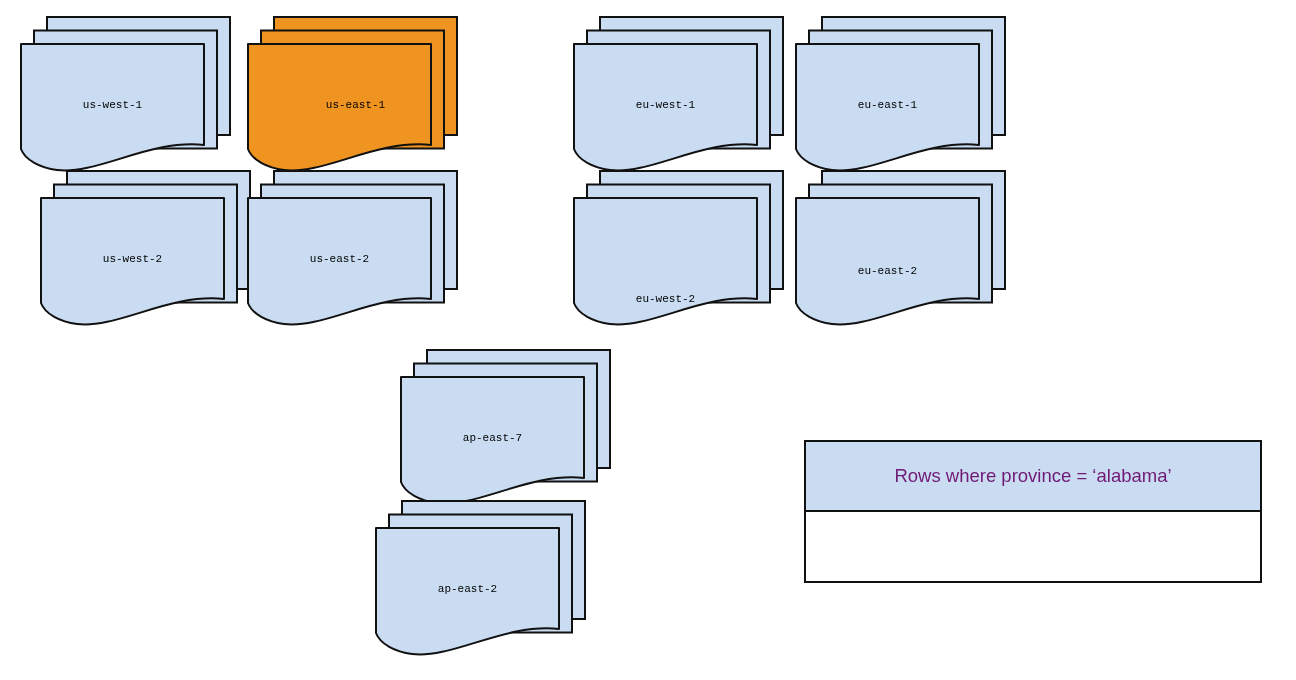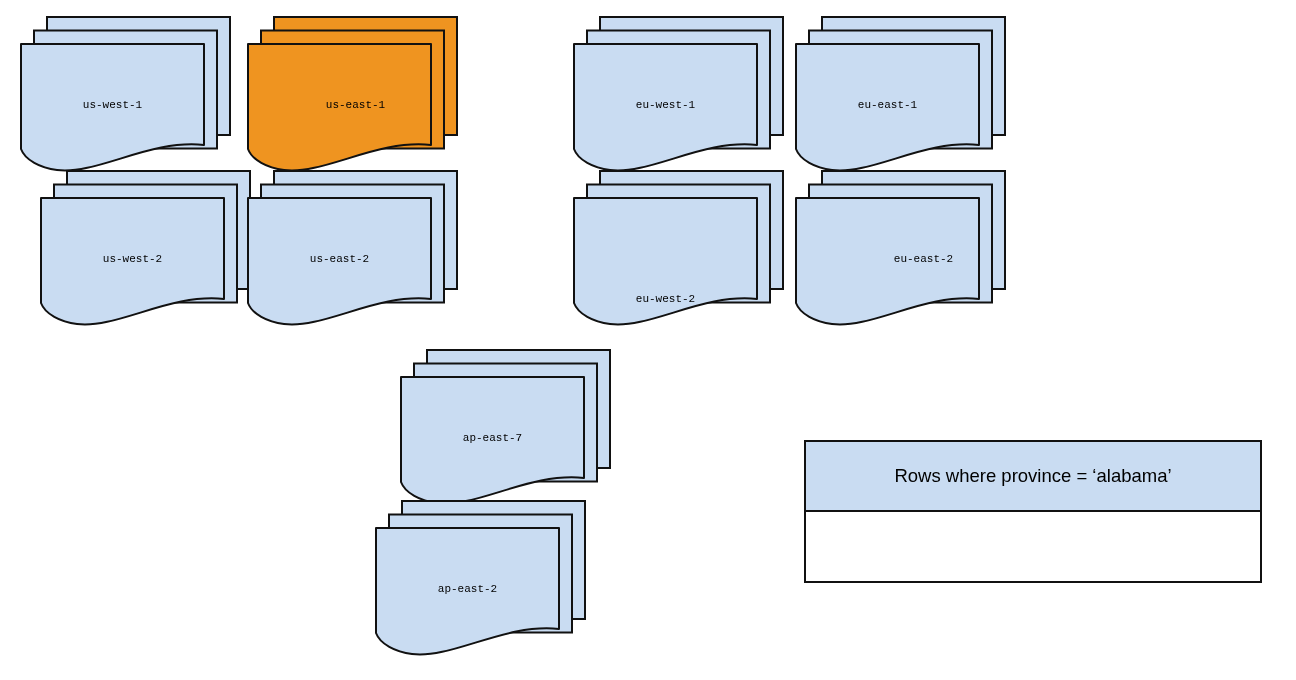--- a/index.html
+++ b/index.html
@@ -62,21 +62,21 @@
     background: #ffffff;
   }
   .legend-row {
     height: 50%;
     box-sizing: border-box;
     display: flex;
     align-items: center;
     justify-content: center;
     font-family: "Liberation Sans", sans-serif;
     font-size: 18.5px;
-    color: #000000;
+    color: #701a75;
   }
   .legend-row.top {
     border-bottom: 2px solid #111111;
   }
 </style>
 </head>
 <body>
 
 <div id="canvas-root">
 
@@ -152,21 +152,21 @@
         <div class="doc-label" style="top: 84px; margin-top: 40px;">eu-west-2</div>
       </div>
       <div class="doc-stack" style="left: 795px; top: 170px;">
         <svg viewBox="0 0 215 160">
           <rect x="27" y="1" width="183" height="118" fill="#c9dcf2" stroke="#111111" stroke-width="2"></rect>
           <rect x="14" y="14.5" width="183" height="118" fill="#c9dcf2" stroke="#111111" stroke-width="2"></rect>
           <g transform="translate(0,27)">
             <path d="M 1 1 L 184 1 L 184 102 C 129.5 96, 77.7 132, 37 127 C 20.35 125, 5 117, 1 106 Z" fill="#c9dcf2" stroke="#111111" stroke-width="2" stroke-linejoin="round"></path>
           </g>
         </svg>
-        <div class="doc-label" style="top: 84px; margin-left: 36px;">eu-east-2</div>
+        <div class="doc-label" style="top: 96px;">eu-east-2</div>
       </div>
       <div class="doc-stack" style="left: 400px; top: 349px;">
         <svg viewBox="0 0 215 160">
           <rect x="27" y="1" width="183" height="118" fill="#c9dcf2" stroke="#111111" stroke-width="2"></rect>
           <rect x="14" y="14.5" width="183" height="118" fill="#c9dcf2" stroke="#111111" stroke-width="2"></rect>
           <g transform="translate(0,27)">
             <path d="M 1 1 L 184 1 L 184 102 C 129.5 96, 77.7 132, 37 127 C 20.35 125, 5 117, 1 106 Z" fill="#c9dcf2" stroke="#111111" stroke-width="2" stroke-linejoin="round"></path>
           </g>
         </svg>
         <div class="doc-label" style="top: 84px;">ap-east-7</div>

